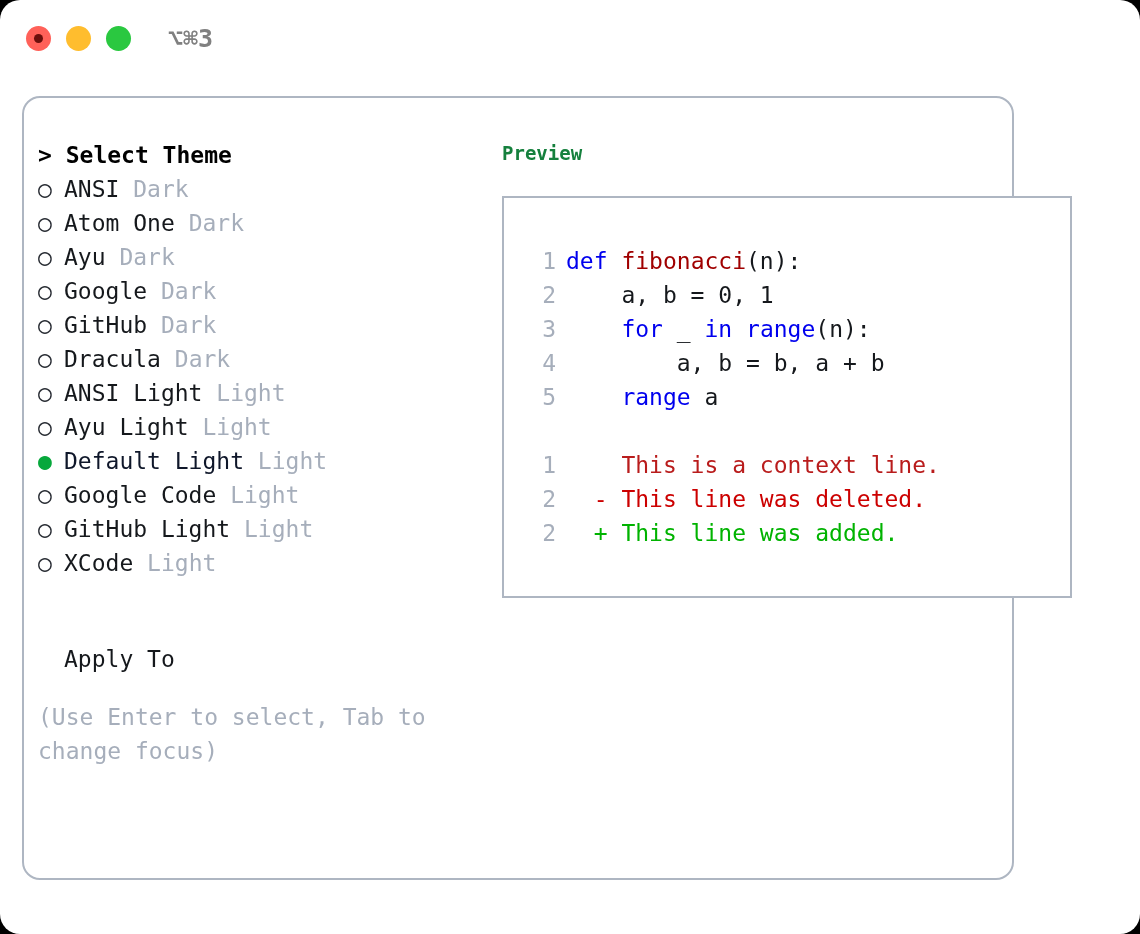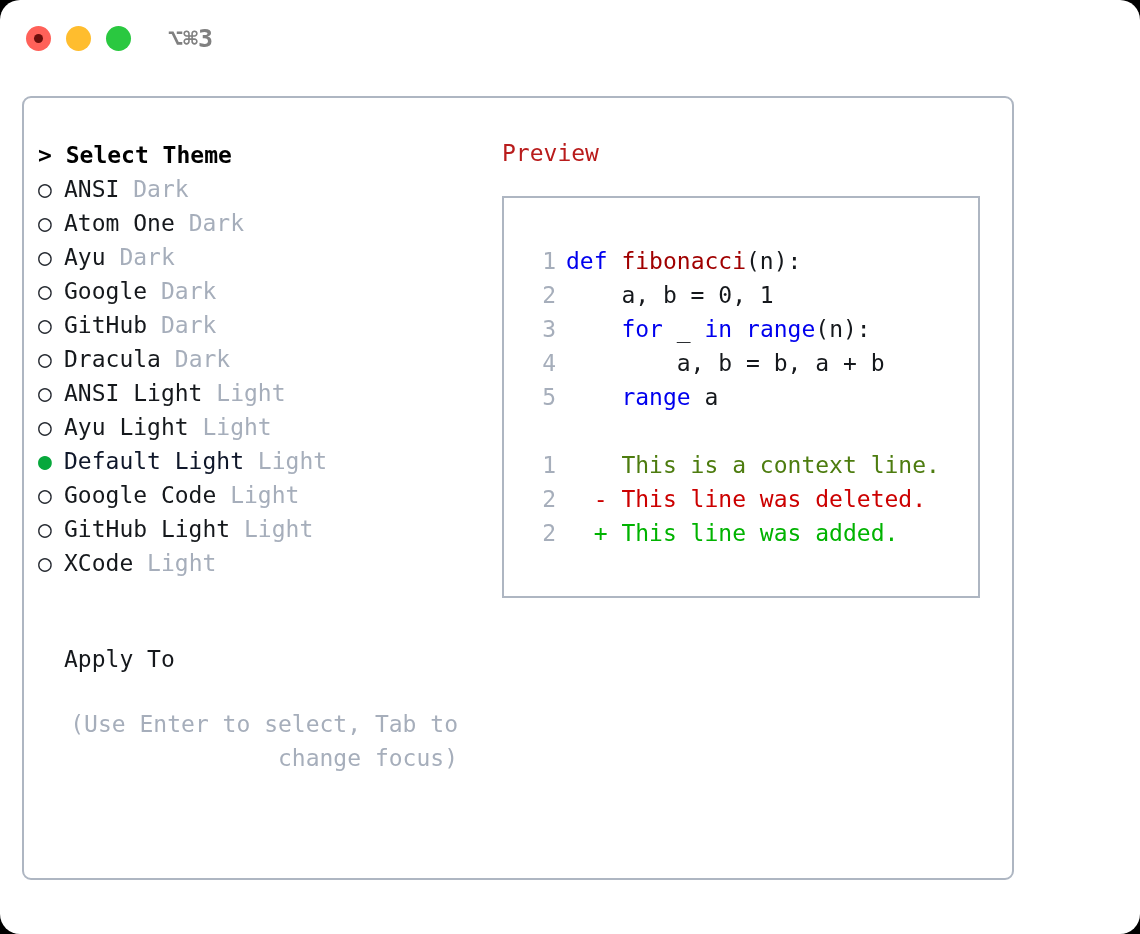--- a/index.html
+++ b/index.html
@@ -51,21 +51,21 @@
     line-height: 30px;
     white-space: pre;
   }
 
   
   #panel {
     position: absolute;
     left: 22px; top: 96px;
     width: 992px; height: 784px;
     border: 2px solid #aeb6c2;
-    border-radius: 9px;
+    border-radius: 18px;
     background: #ffffff;
   }
 
   
   #left-col {
     position: absolute;
     left: 14px; top: 40px;
     width: 450px;
   }
   .row {
@@ -85,45 +85,44 @@
   .row.selected .name { color: #0f172a; }
   .kindlabel    { color: #a6aebb; }
 
   .spacer { height: 34px; }
 
   .row.section {
     color: #15181c;
     margin-top: 28px;
   }
   #hint {
-    margin-top: 31px;
+    margin-top: 24px;
     font-size: 23px;
     line-height: 34px;
     color: #a6aebb;
     width: 420px;
     white-space: pre-wrap;
-    text-align: right;
   }
 
   
   #right-col {
     position: absolute;
     left: 478px; top: 40px;
     width: 500px;
   }
   #preview-title {
-    font-size: 23px;
-    font-weight: normal;
-    color: #b91c1c;
+    font-size: 19px;
+    font-weight: bold;
+    color: #15803d;
     line-height: 30px;
     white-space: pre;
   }
   #preview-box {
     margin-top: 28px;
-    width: 478px;
+    width: 570px;
     height: 402px;
     border: 2px solid #aeb6c2;
     background: #ffffff;
     padding: 46px 1px 0 18px;
   }
   .cline {
     font-size: 23px;
     line-height: 34px;
     white-space: pre;
   }
@@ -131,21 +130,21 @@
     display: inline-block;
     width: 34px;
     text-align: right;
     color: #a6aebb;
     margin-right: 10px;
   }
   .tok-kw   { color: #0000ee; }
   .tok-fn   { color: #a00000; }
   .tok-txt  { color: #15181c; }
   .blankline { height: 34px; }
-  .diff-ctx { color: #4d7c0f; }
+  .diff-ctx { color: #b91c1c; }
   .diff-del { color: #cc0000; }
   .diff-add { color: #00b300; margin-top: 12px; }
 </style>
 </head>
 <body>
 
 <div id="window">
 
   <div id="titlebar">
     <div class="light red"></div>

